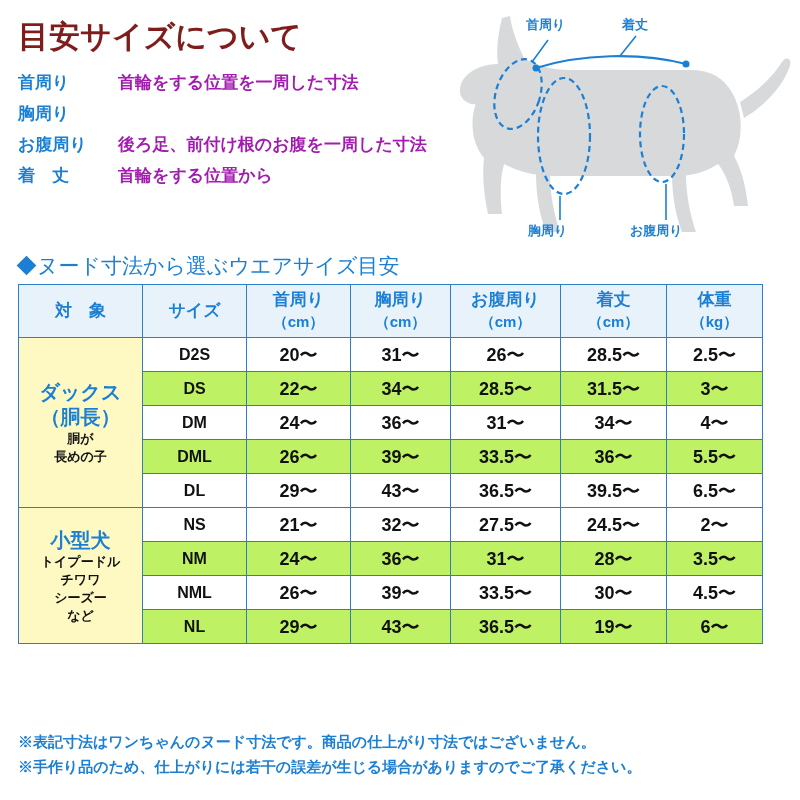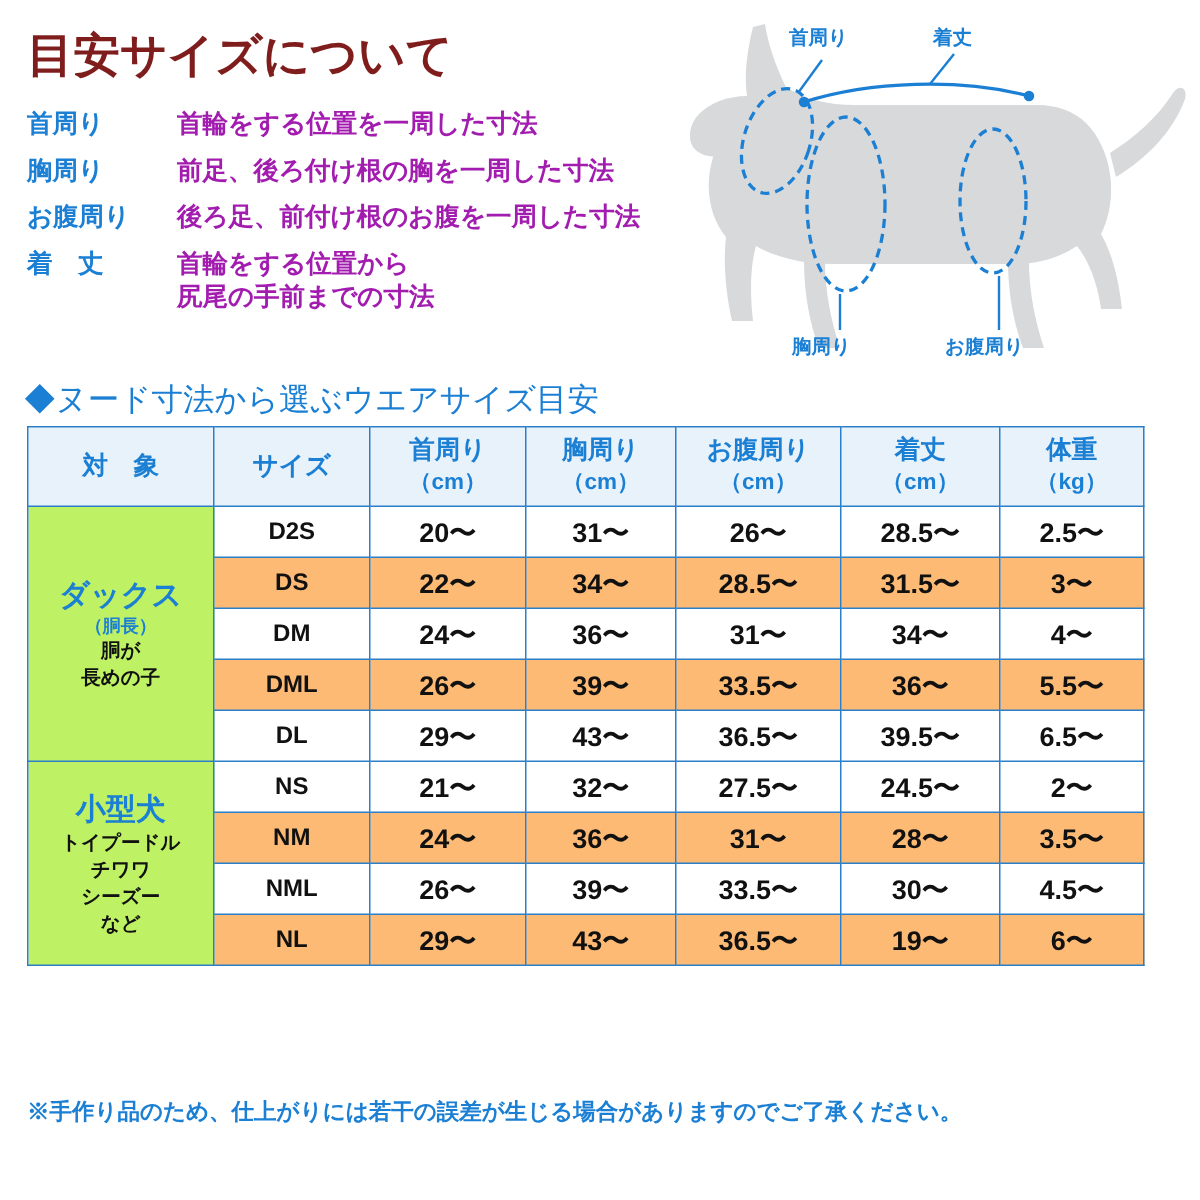--- a/index.html
+++ b/index.html
@@ -111,45 +111,45 @@
     display: block;
     font-size: 15px;
   }
   tbody td {
     height: 33px;
     font-size: 18px;
     font-weight: bold;
     color: #111;
   }
   td.group {
-    background: #bef264;
+    background: #fef9c3;
     color: #1b7fd4;
     font-weight: bold;
     line-height: 1.22;
     padding: 2px 0;
   }
   td.group .g1 {
     display: block;
     font-size: 20px;
   }
   td.group .g2 {
     display: block;
-    font-size: 12px;
+    font-size: 20px;
   }
   td.group .g3 {
     display: block;
     font-size: 13px;
     color: #111;
     font-weight: bold;
     margin-top: 2px;
   }
   td.size {
     font-size: 16px;
   }
-  tr.alt td { background: #fdba74; }
+  tr.alt td { background: #bef264; }
 
   
   .notes {
     position: absolute;
     left: 18px;
     top: 729px;
     width: 770px;
   }
   .note {
     font-size: 15px;
@@ -176,35 +176,31 @@
 
   <div class="deflist">
     <div class="defrow">
       <div class="defterm">首周り</div>
       <div class="defdesc">
         <span>首輪をする位置を一周した寸法</span>
       </div>
     </div>
     <div class="defrow">
       <div class="defterm">胸周り</div>
-      <div class="defdesc">
-        <span>前足、後ろ付け根の胸を一周した寸法</span>
-      </div>
     </div>
     <div class="defrow">
       <div class="defterm">お腹周り</div>
       <div class="defdesc">
         <span>後ろ足、前付け根のお腹を一周した寸法</span>
       </div>
     </div>
     <div class="defrow">
       <div class="defterm">着　丈</div>
       <div class="defdesc">
         <span>首輪をする位置から</span>
-        <span class="l2">尻尾の手前までの寸法</span>
       </div>
     </div>
   </div>
 
   <div class="illus">
     <svg width="356" height="250" viewBox="0 0 356 250" xmlns="http://www.w3.org/2000/svg">
 
       <g>
         <path fill="#d8d9db" d="
           M62,12
@@ -390,16 +386,17 @@
           <td>43〜</td>
           <td>36.5〜</td>
           <td>19〜</td>
           <td>6〜</td>
         </tr>
       </tbody>
     </table>
   </div>
 
   <div class="notes">
+    <div class="note">※表記寸法はワンちゃんのヌード寸法です。商品の仕上がり寸法ではございません。</div>
     <div class="note">※手作り品のため、仕上がりには若干の誤差が生じる場合がありますのでご了承ください。</div>
   </div>
 
 </div>
 
 </body></html>

